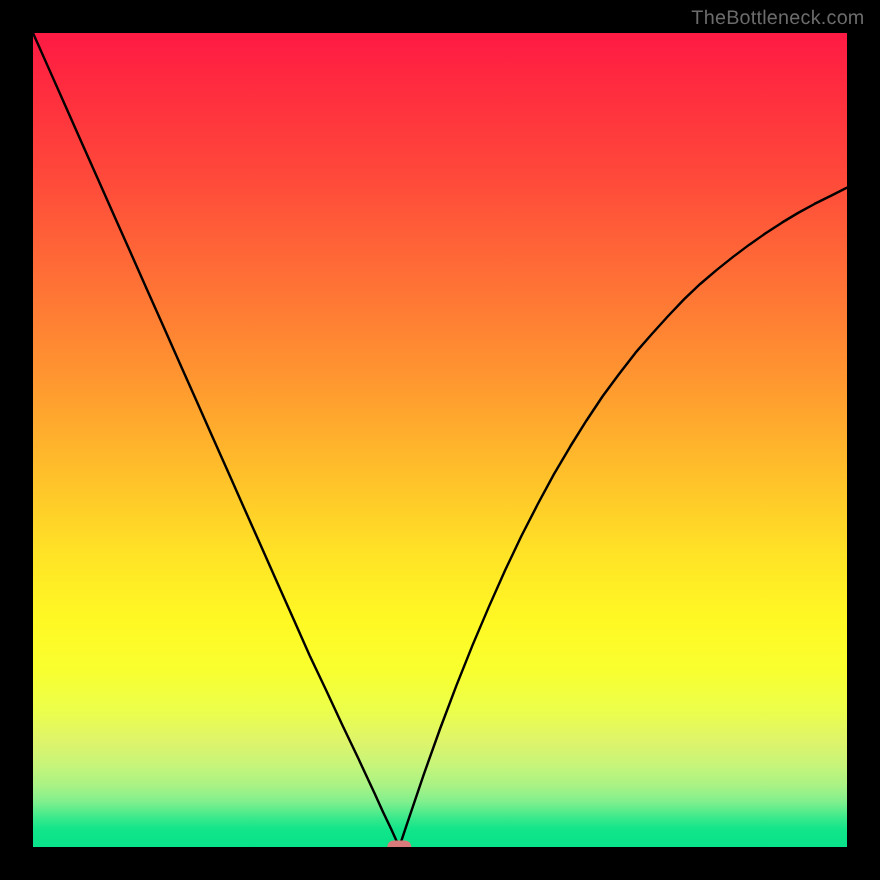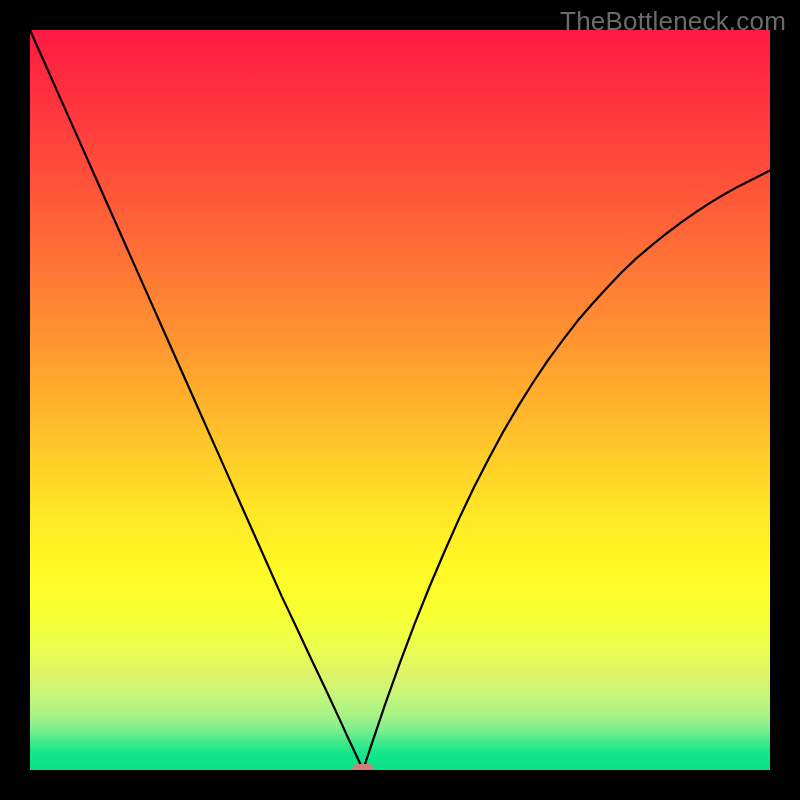--- a/index.html
+++ b/index.html
@@ -8,21 +8,21 @@
     position: relative;
     width: 800px;
     height: 800px;
     background: #000;
   }
   .watermark {
     position: absolute;
     top: 6px;
     right: 14px;
     font-family: Arial, Helvetica, sans-serif;
-    font-size: 26px;
+    font-size: 18px;
     color: #6b6b6b;
     letter-spacing: 0.2px;
     z-index: 10;
   }
   .plot {
     position: absolute;
     left: 30px;
     top: 30px;
     width: 740px;
     height: 740px;

